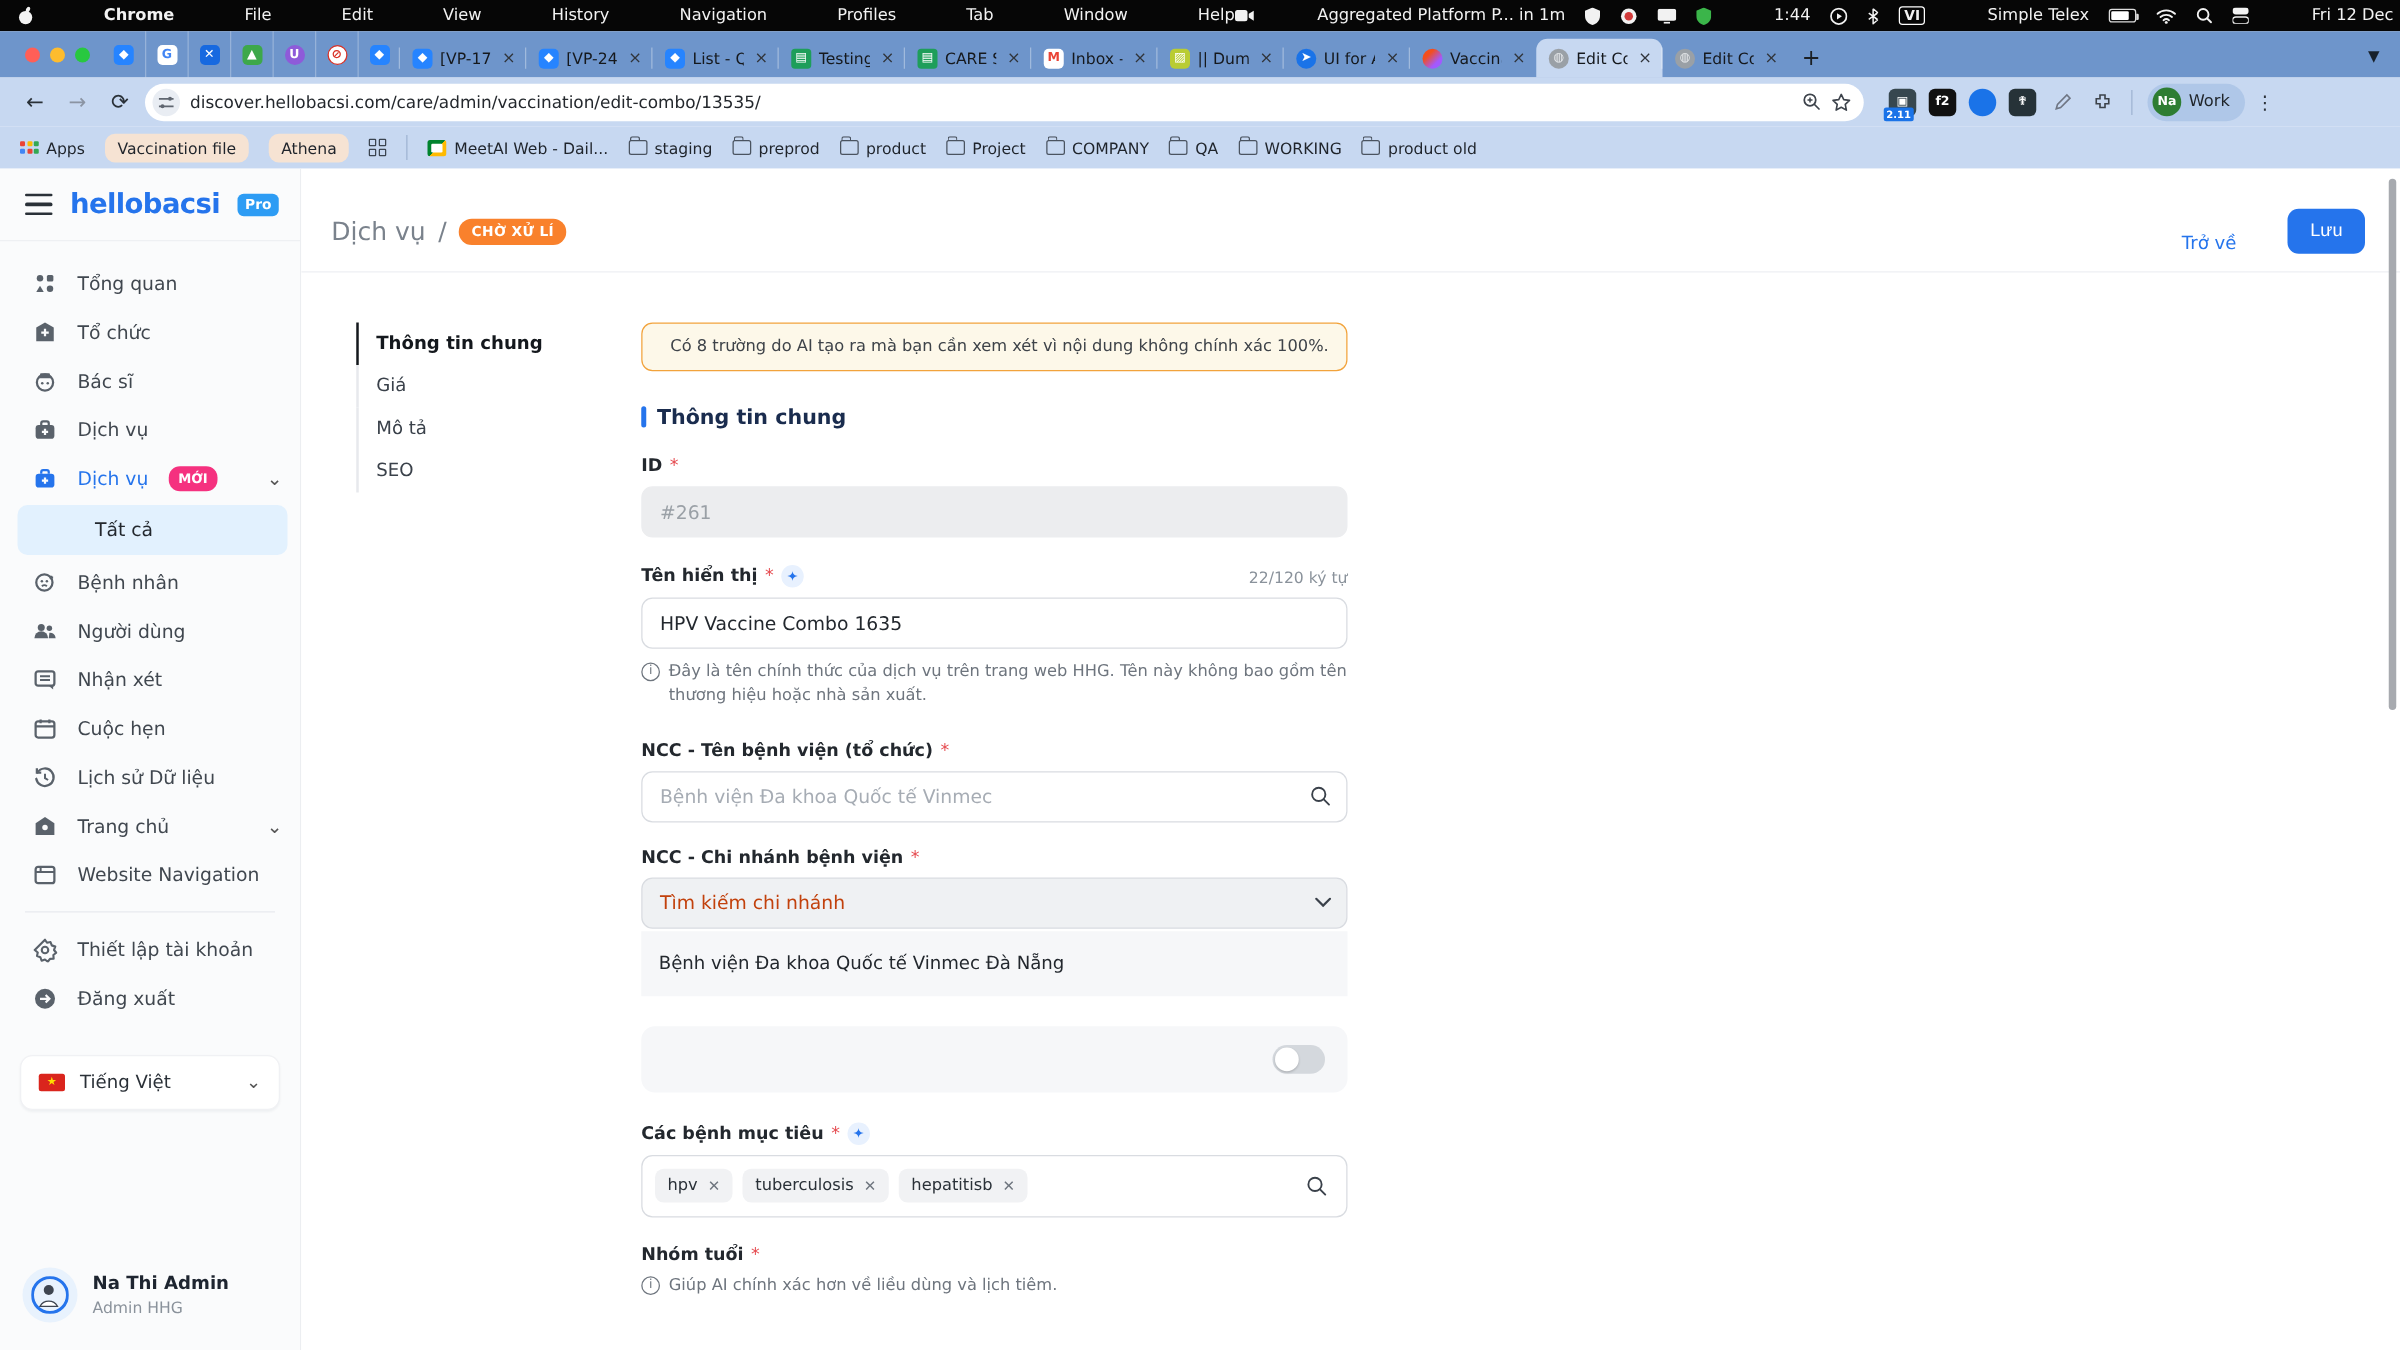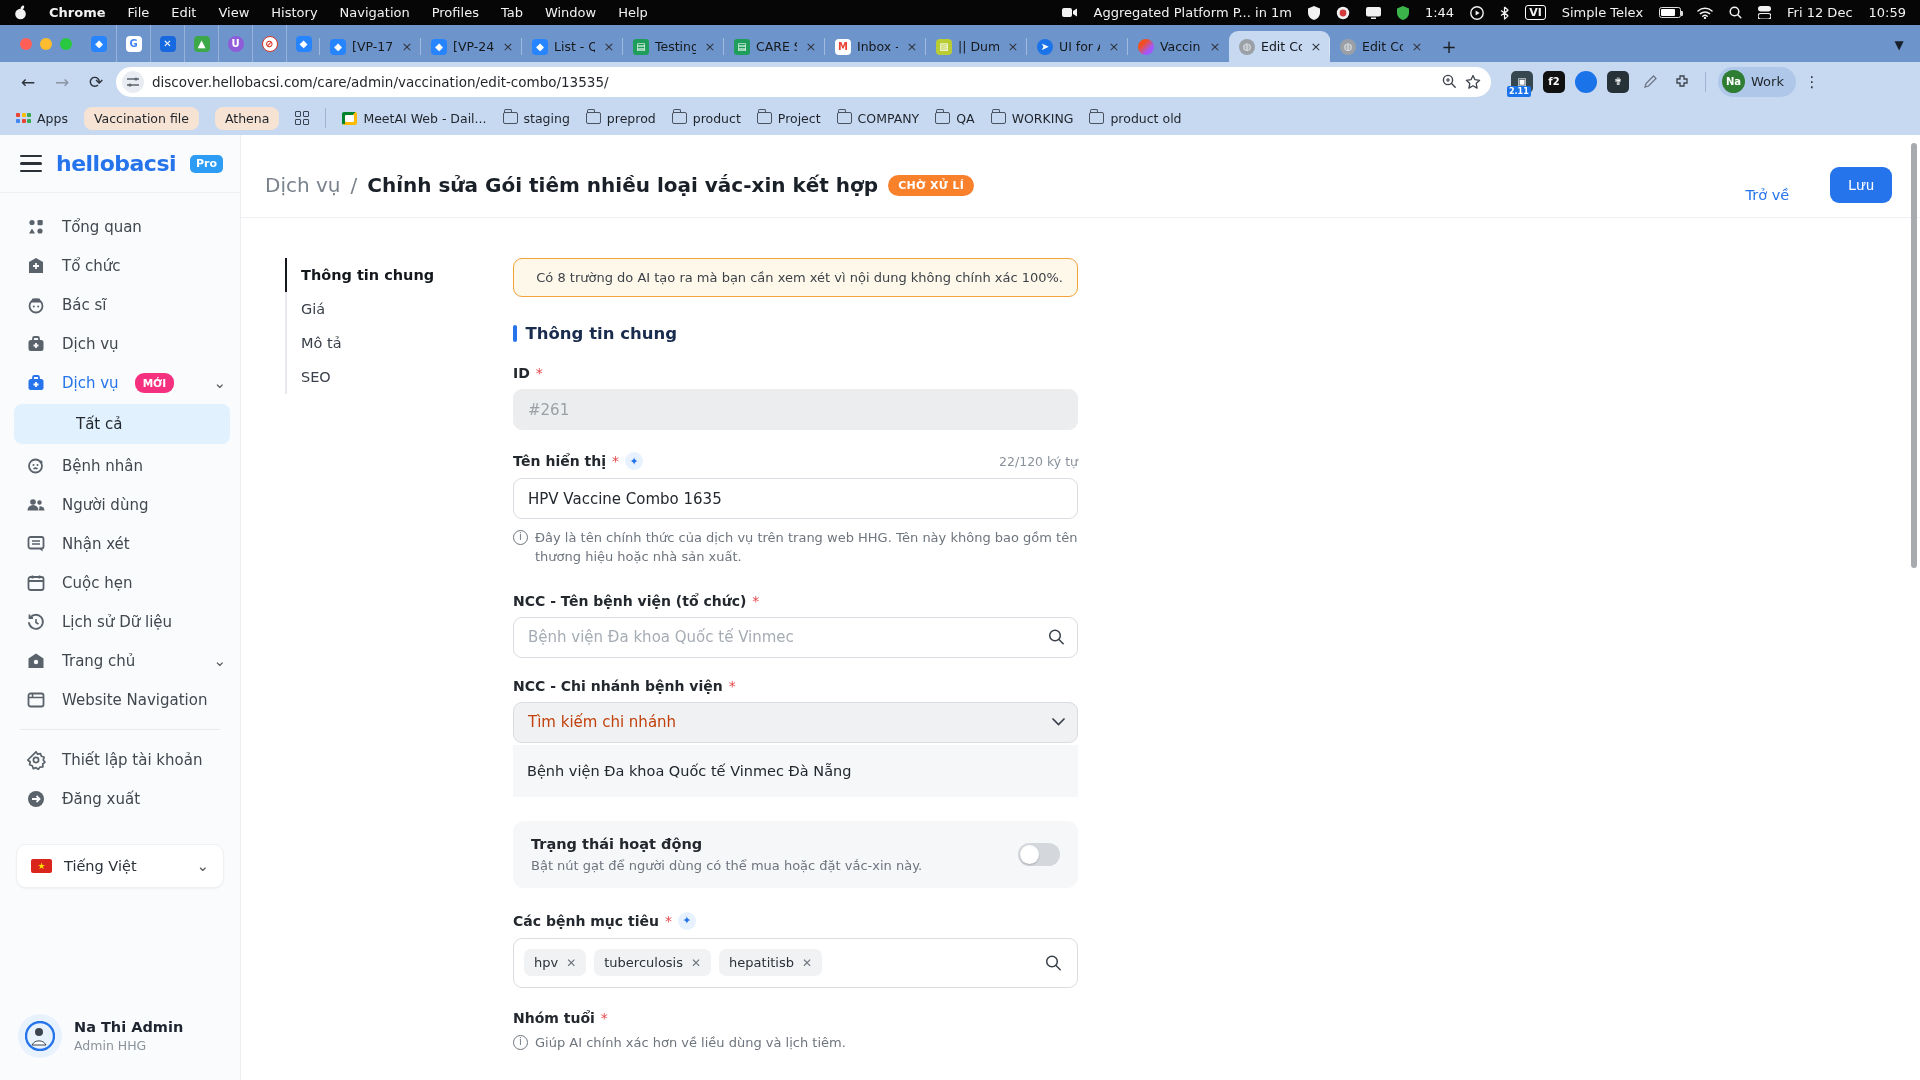--- a/index.html
+++ b/index.html
@@ -4,21 +4,21 @@
 <style>
   * { margin:0; padding:0; box-sizing:border-box; }
   html,body { width:1920px; height:1080px; overflow:hidden; background:#fff;
     font-family:"DejaVu Sans","Liberation Sans",sans-serif; }
   .stage { position:relative; width:1920px; height:1080px; }
 
   
   .menubar { position:absolute; top:0; left:0; right:0; height:25px; background:#060606;
     display:flex; align-items:center; color:#f2f2f2; font-size:13px; padding:0 14px; }
   .menubar .m-left { display:flex; align-items:center; gap:22px; }
-  .menubar .m-item { white-space:nowrap; }
+  .menubar .m-item { white-space:nowrap;margin-left:34px; }
   .menubar .m-item.bold { font-weight:bold; }
   .menubar .m-right { margin-left:auto; display:flex; align-items:center; gap:16px; }
   .mb-ic { display:inline-flex; align-items:center; }
   .vi-box { border:1.5px solid #fff; border-radius:3px; padding:0 3px; font-size:11px; font-weight:bold; }
   .batt { position:relative; width:22px; height:11px; border:1px solid #ddd; border-radius:2.5px; }
   .batt::after { content:""; position:absolute; right:-3px; top:3px; width:2px; height:5px; background:#ddd; border-radius:0 1px 1px 0; }
   .batt .fill { position:absolute; left:1px; top:1px; bottom:1px; width:70%; background:#fff; border-radius:1px; }
 
   
   .tabstrip { position:absolute; top:25px; left:0; right:0; height:37px; background:var(--tabstrip,#6E95CB);
@@ -654,21 +654,20 @@
           <div class="u-role">Admin HHG</div>
         </span>
       </div>
     </aside>
 
     <section class="main">
       <div class="page-header">
         <div class="ph-row1">
           <span class="crumb">Dịch vụ</span>
           <span class="crumb-sep">/</span>
-          <span class="page-title">Chỉnh sửa Gói tiêm nhiều loại vắc-xin kết hợp</span>
           <span class="status-badge">CHỜ XỬ LÍ</span>
           <span class="ph-actions">
             <span class="back-link">Trở về</span>
             <button class="save-btn">Lưu</button>
           </span>
         </div>
       </div>
 
       <div class="content">
         <div class="subnav">
@@ -726,24 +725,20 @@
             <div class="f-input f-select">Tìm kiếm chi nhánh</div>
             <span class="input-ic">
               <svg width="13" height="8" viewBox="0 0 13 8">
                   <path d="M1 1l5.5 5.5L12 1" fill="none" stroke="#3A414A" stroke-width="1.7" stroke-linecap="round"></path>
                 </svg>
             </span>
           </div>
           <div class="option-row">Bệnh viện Đa khoa Quốc tế Vinmec Đà Nẵng</div>
 
           <div class="toggle-card">
-            <span>
-              <div class="tc-title">Trạng thái hoạt động</div>
-              <div class="tc-desc">Bật nút gạt để người dùng có thể mua hoặc đặt vắc-xin này.</div>
-            </span>
             <span class="toggle">
                 <span class="knob"></span>
               </span>
           </div>
 
           <div class="f-label-row" style="margin-top:24px;">
             <span class="f-label">Các bệnh mục tiêu</span>
             <span class="req">*</span>
             <span class="ai-spark">✦</span>
           </div>

